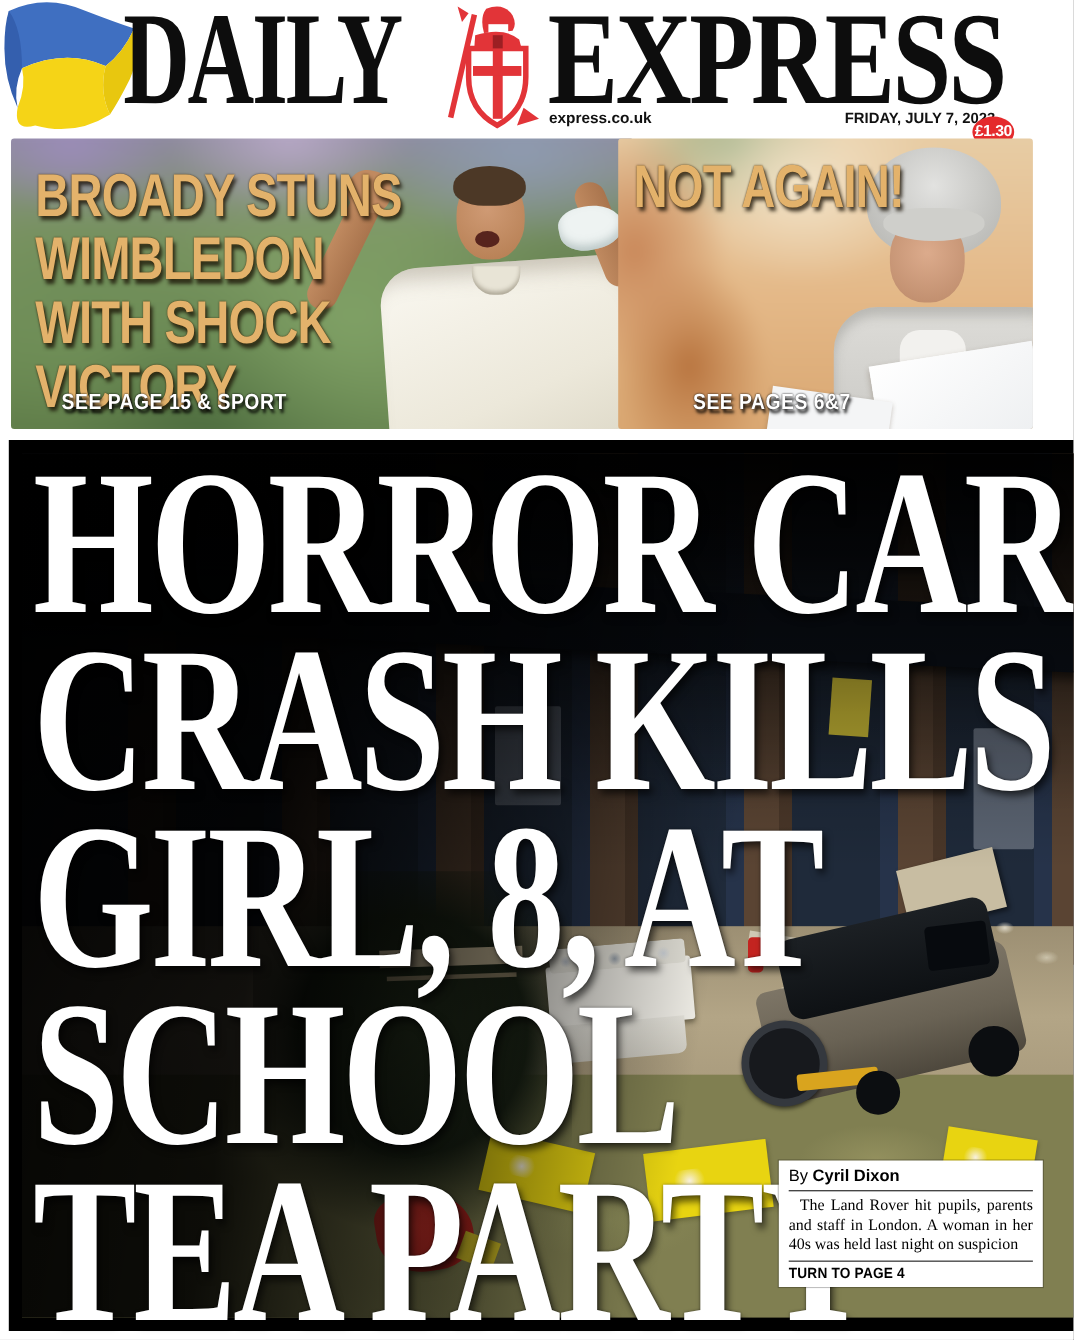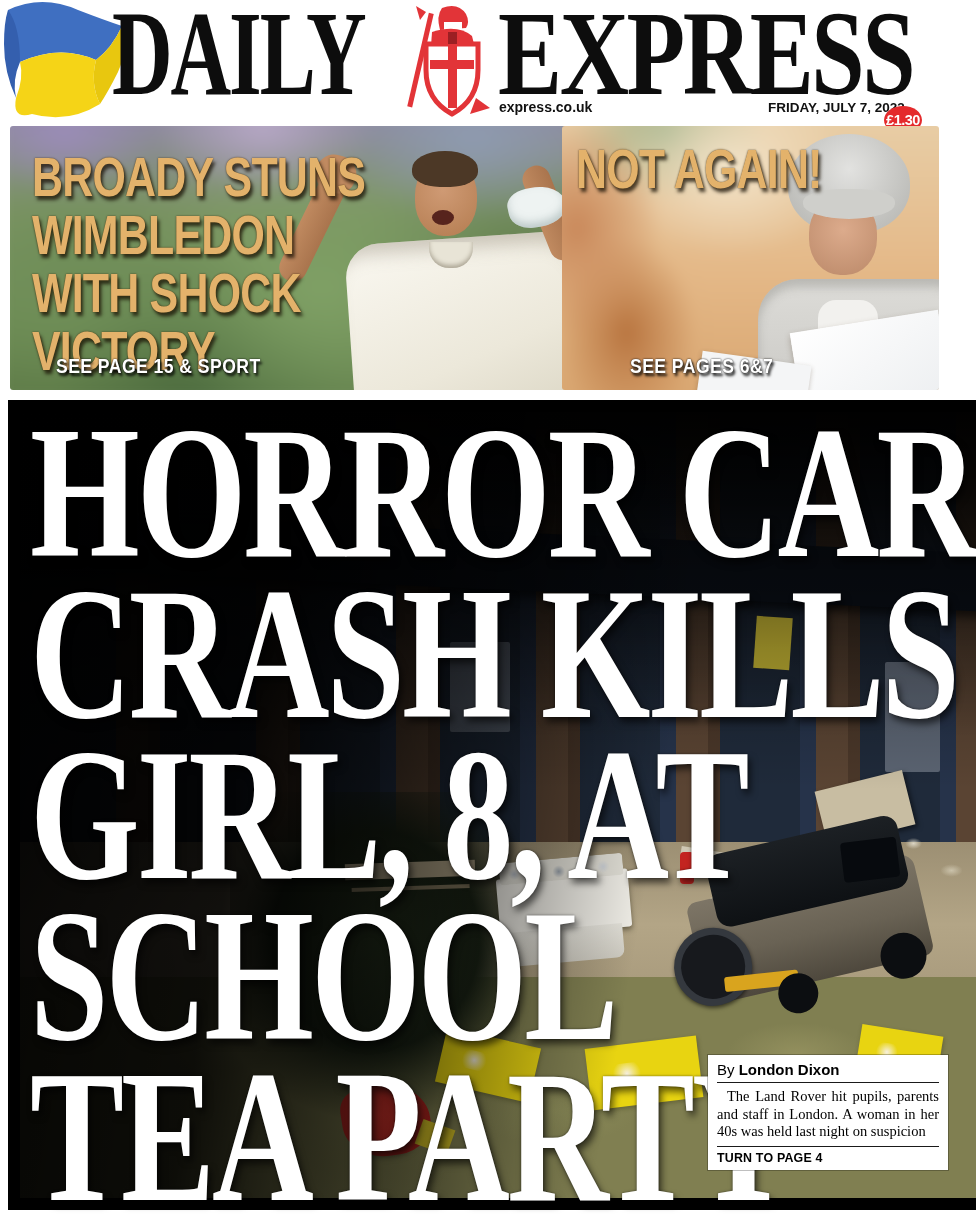--- a/index.html
+++ b/index.html
@@ -321,20 +321,20 @@
     <div class="main-headline">
       <div>HORROR CAR</div>
       <div>CRASH KILLS</div>
       <div>GIRL, 8, AT</div>
       <div>SCHOOL</div>
       <div>TEA PARTY</div>
     </div>
   </div>
 
   <div class="byline-box">
-    <div class="byline-line"><span>By</span>&nbsp;<b>London Dixon</b></div>
+    <div class="byline-line"><span>By</span>&nbsp;<b>Cyril Dixon</b></div>
     <hr class="byline-rule">
     <p class="second-para">The Land Rover hit pupils, parents and staff in London. A woman in her 40s was held last night on suspicion</p>
     <hr class="turn-rule">
     <div class="turn-ref">TURN TO PAGE 4</div>
   </div>
 
 </div>
 
 </body></html>

